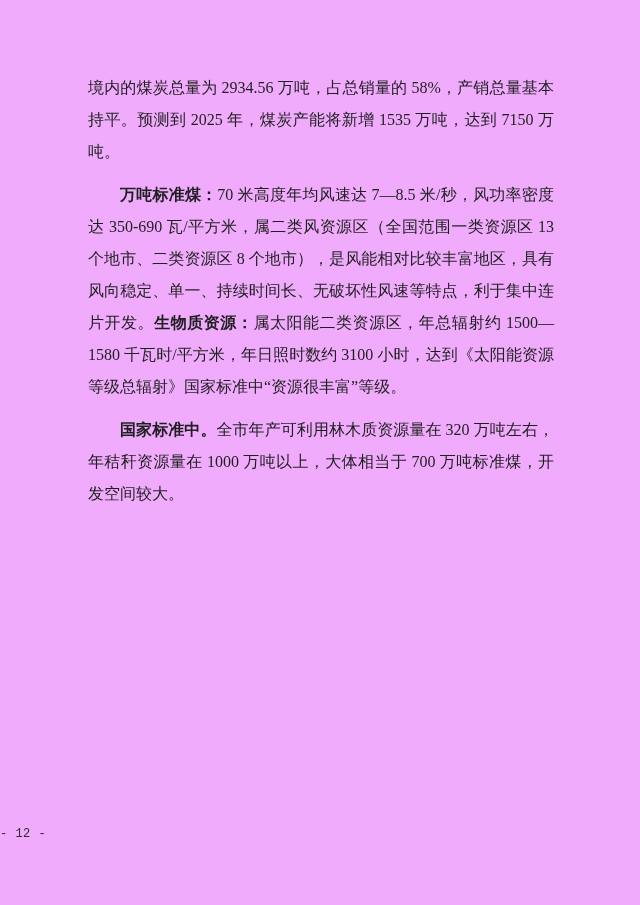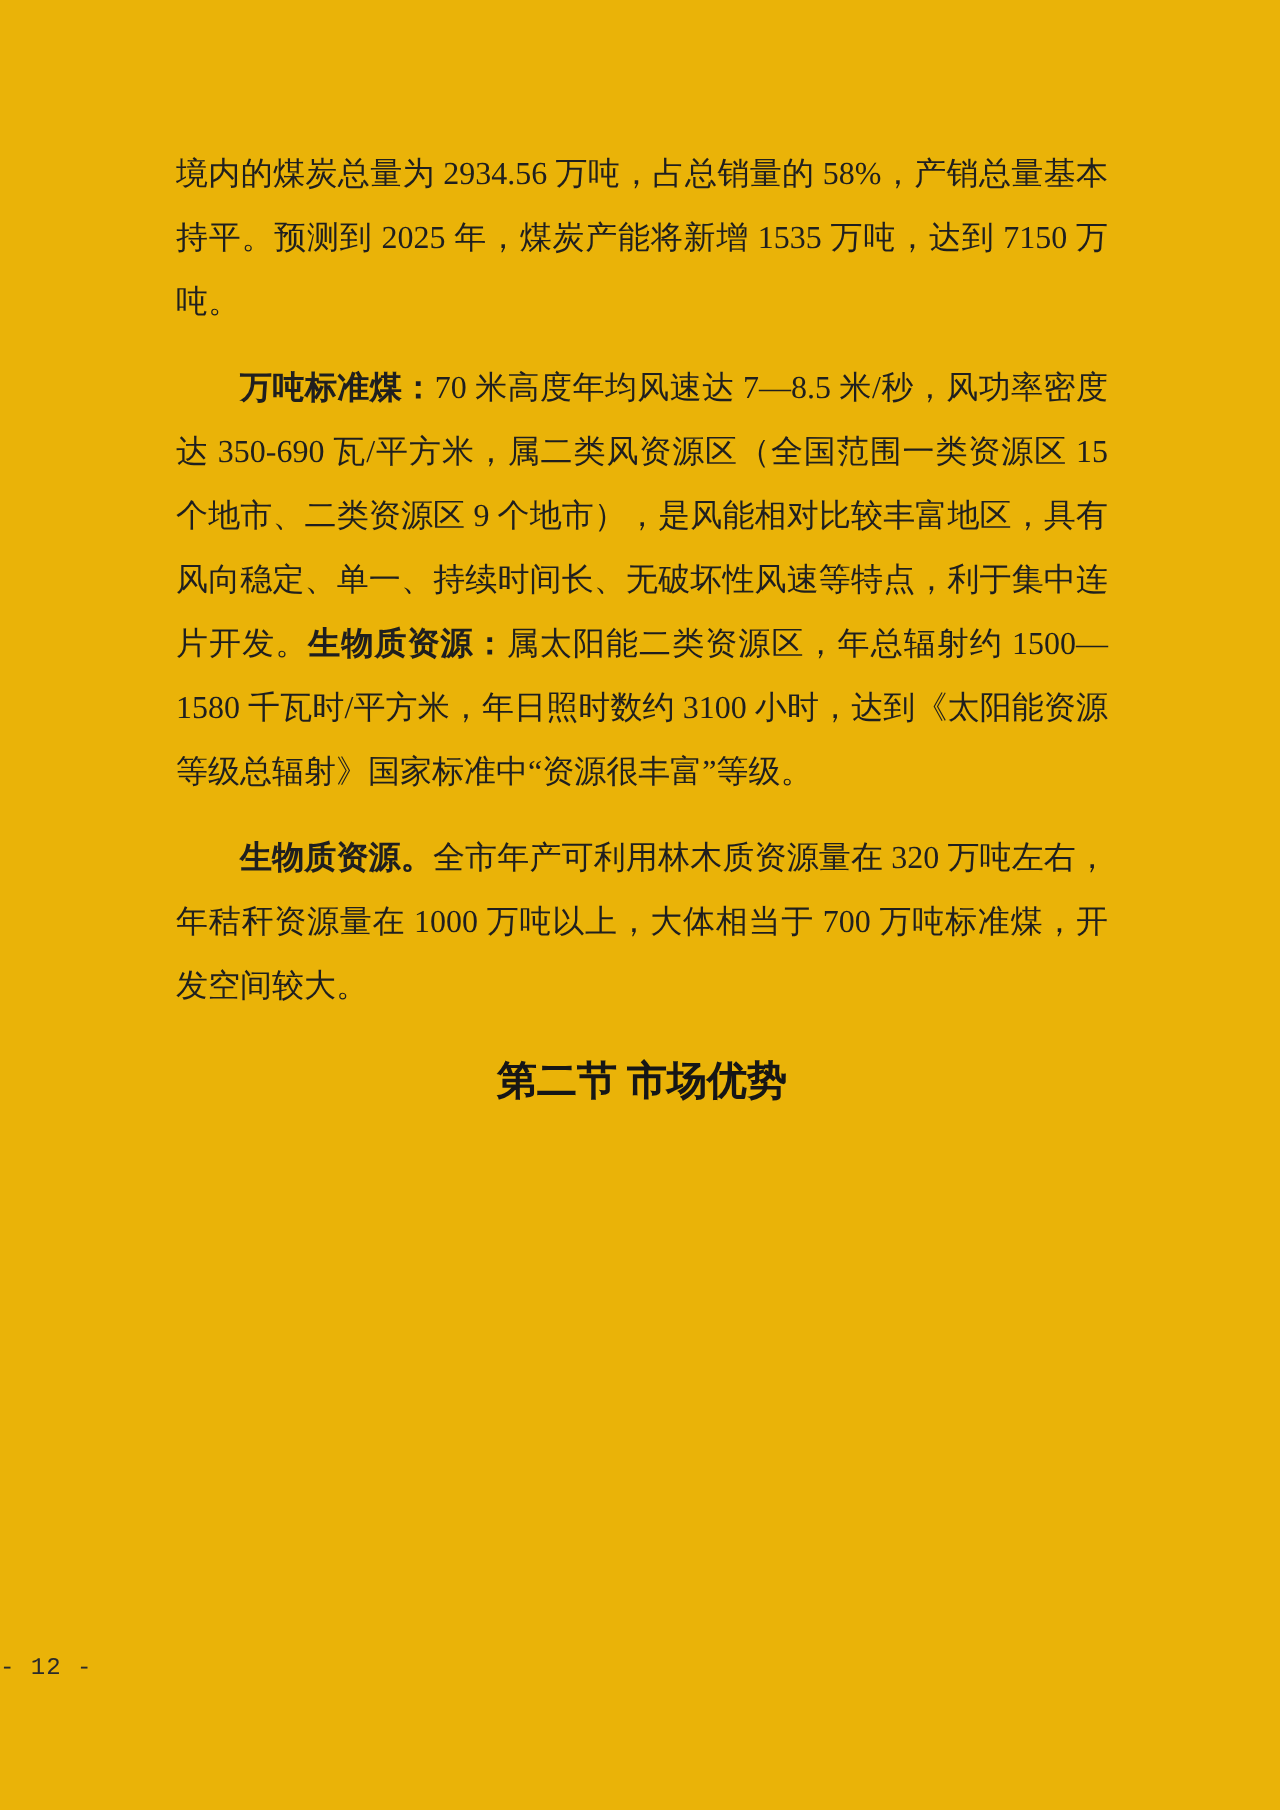--- a/index.html
+++ b/index.html
@@ -6,21 +6,21 @@
   body {
     width: 640px;
     height: 905px;
     background: #ffffff;
     font-family: "Liberation Serif", "DejaVu Serif", serif;
   }
   .sheet {
     position: relative;
     width: 640px;
     height: 905px;
-    background: #eab308;
+    background: #f0abfc;
     overflow: hidden;
   }
   .doc-body {
     position: absolute;
     left: 88px;
     top: 72px;
     width: 466px;
     color: #1f1f1f;
     font-size: 16px;
     line-height: 32px;
@@ -50,20 +50,19 @@
     letter-spacing: 0.5px;
     font-family: Liberation Mono, monospace;
   }
 </style>
 </head>
 <body>
 
 <div class="sheet">
   <main class="doc-body">
       <p class="para"><span>境内的煤炭总量为 2934.56 万吨，占总销量的 58%，产销总量基本持平。预测到 2025 年，煤炭产能将新增 1535 万吨，达到 7150 万吨。</span></p>
-      <p class="para indent"><span class="bold">万吨标准煤：</span><span>70 米高度年均风速达 7—8.5 米/秒，风功率密度达 350-690 瓦/平方米，属二类风资源区（全国范围一类资源区 15 个地市、二类资源区 9 个地市），是风能相对比较丰富地区，具有风向稳定、单一、持续时间长、无破坏性风速等特点，利于集中连片开发。</span><span class="bold">生物质资源：</span><span>属太阳能二类资源区，年总辐射约 1500—1580 千瓦时/平方米，年日照时数约 3100 小时，达到《太阳能资源等级总辐射》国家标准中“资源很丰富”等级。</span></p>
-      <p class="para indent"><span class="bold">生物质资源。</span><span>全市年产可利用林木质资源量在 320 万吨左右，年秸秆资源量在 1000 万吨以上，大体相当于 700 万吨标准煤，开发空间较大。</span></p>
-      <h2 class="heading"><span class="bold">第二节 市场优势</span></h2>
+      <p class="para indent"><span class="bold">万吨标准煤：</span><span>70 米高度年均风速达 7—8.5 米/秒，风功率密度达 350-690 瓦/平方米，属二类风资源区（全国范围一类资源区 13 个地市、二类资源区 8 个地市），是风能相对比较丰富地区，具有风向稳定、单一、持续时间长、无破坏性风速等特点，利于集中连片开发。</span><span class="bold">生物质资源：</span><span>属太阳能二类资源区，年总辐射约 1500—1580 千瓦时/平方米，年日照时数约 3100 小时，达到《太阳能资源等级总辐射》国家标准中“资源很丰富”等级。</span></p>
+      <p class="para indent"><span class="bold">国家标准中。</span><span>全市年产可利用林木质资源量在 320 万吨左右，年秸秆资源量在 1000 万吨以上，大体相当于 700 万吨标准煤，开发空间较大。</span></p>
     </main>
   <footer class="page-footer">
     <span>- 12 -</span>
   </footer>
 </div>
 
 </body></html>

